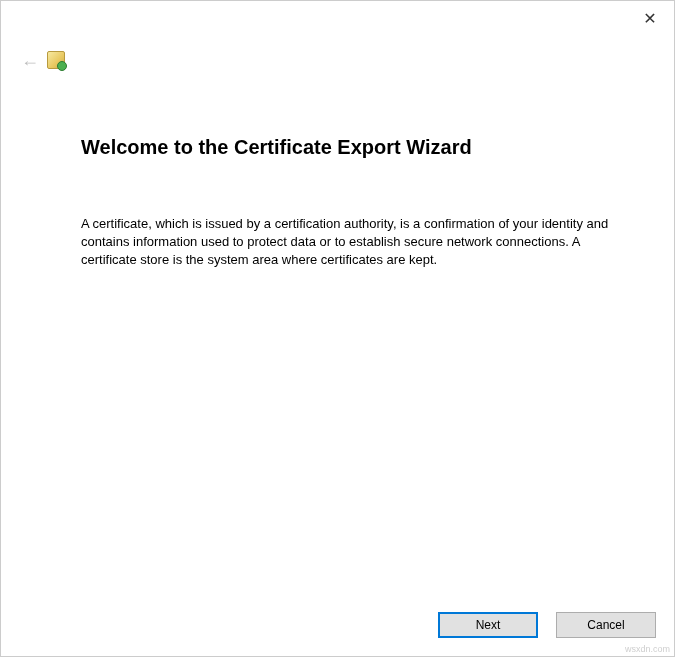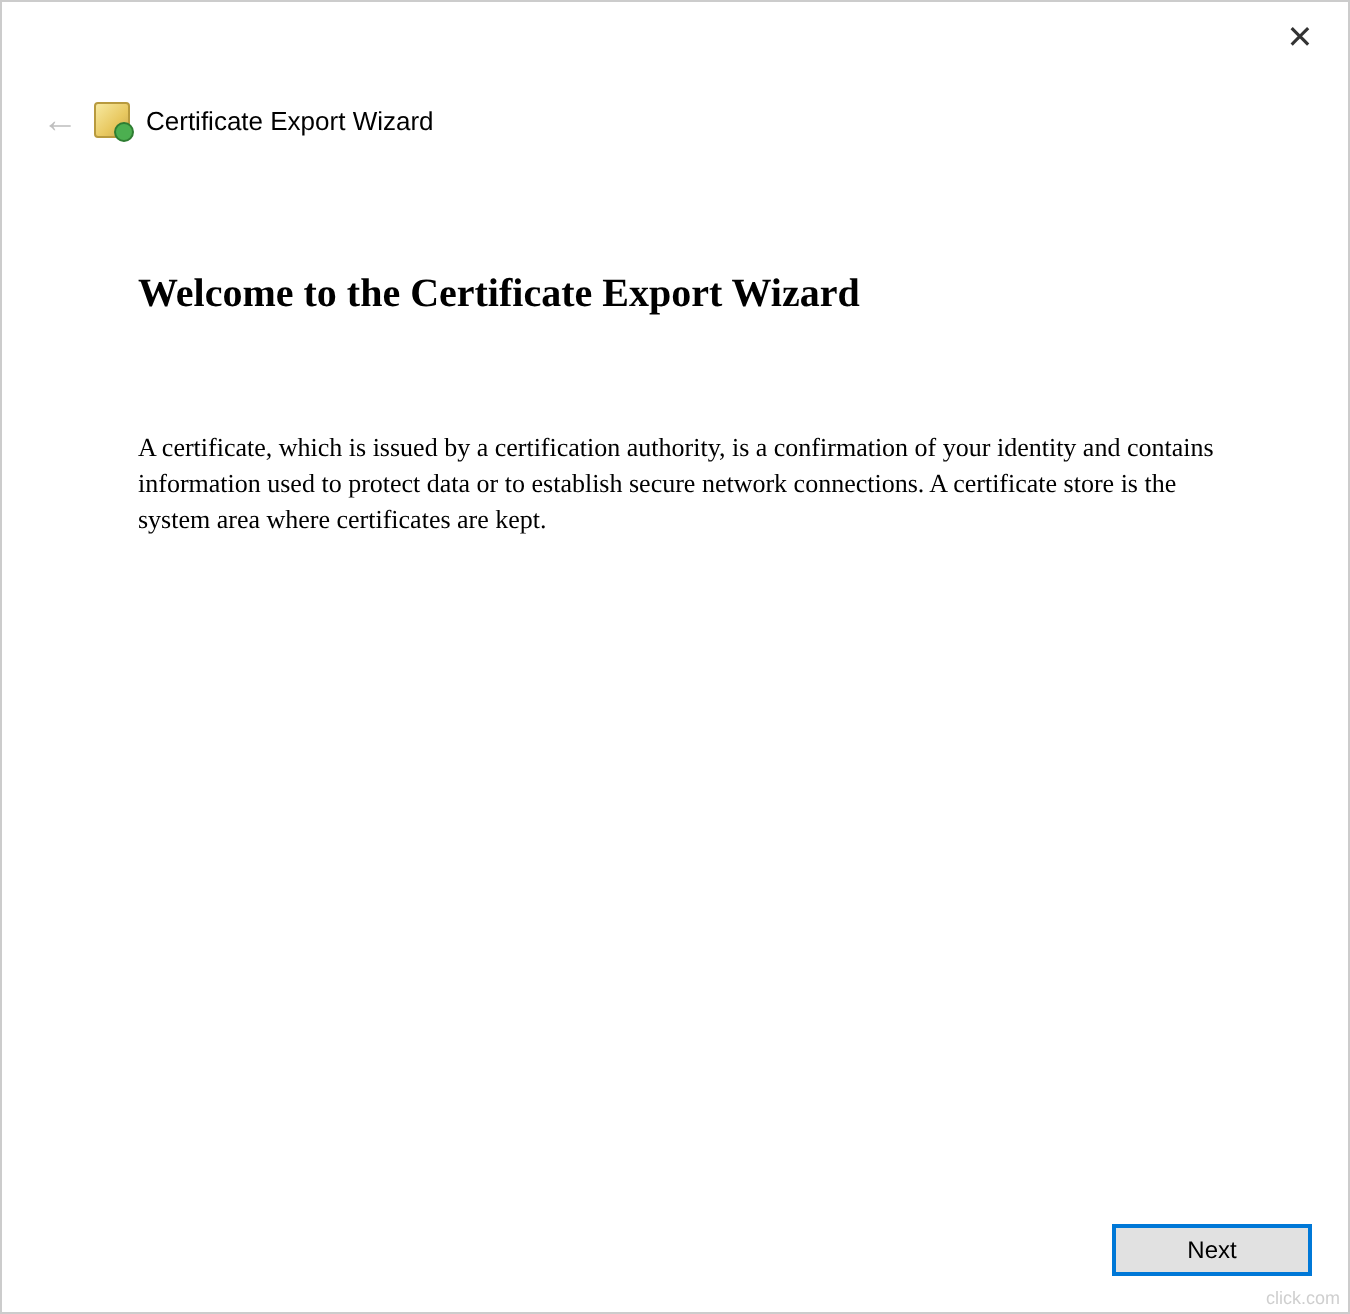--- a/index.html
+++ b/index.html
@@ -63,24 +63,23 @@
       border-radius: 50%;
       border: 1px solid #2e7d32;
     }
     .wizard-title {
       font-size: 13px;
       color: #000000;
     }
     .content {
       position: absolute;
       top: 135px;
-      left: 68px;
+      left: 80px;
       right: 60px;
       color: #000000;
-      font-family: Liberation Serif, serif;
     }
     .heading {
       font-size: 20px;
       font-weight: 600;
       color: #000000;
       margin-bottom: 56px;
     }
     .para {
       font-size: 13px;
       line-height: 1.4;
@@ -120,25 +119,25 @@
     }
   </style>
 </head>
 <body>
 
 <div class="close-btn">✕</div>
 
 <div class="header-row">
   <span class="back-arrow">←</span>
   <span class="cert-icon"></span>
-  <span class="wizard-title">Certificate Export Wizard</span>
 </div>
 
 <div class="content">
   <div class="heading">Welcome to the Certificate Export Wizard</div>
   <div class="para">A certificate, which is issued by a certification authority, is a confirmation of your identity and contains information used to protect data or to establish secure network connections. A certificate store is the system area where certificates are kept.</div>
 </div>
 
 <div class="footer">
   <button class="btn primary">Next</button>
+  <button class="btn">Cancel</button>
 </div>
 
-<div class="watermark">click.com</div>
+<div class="watermark">wsxdn.com</div>
 
 </body></html>

